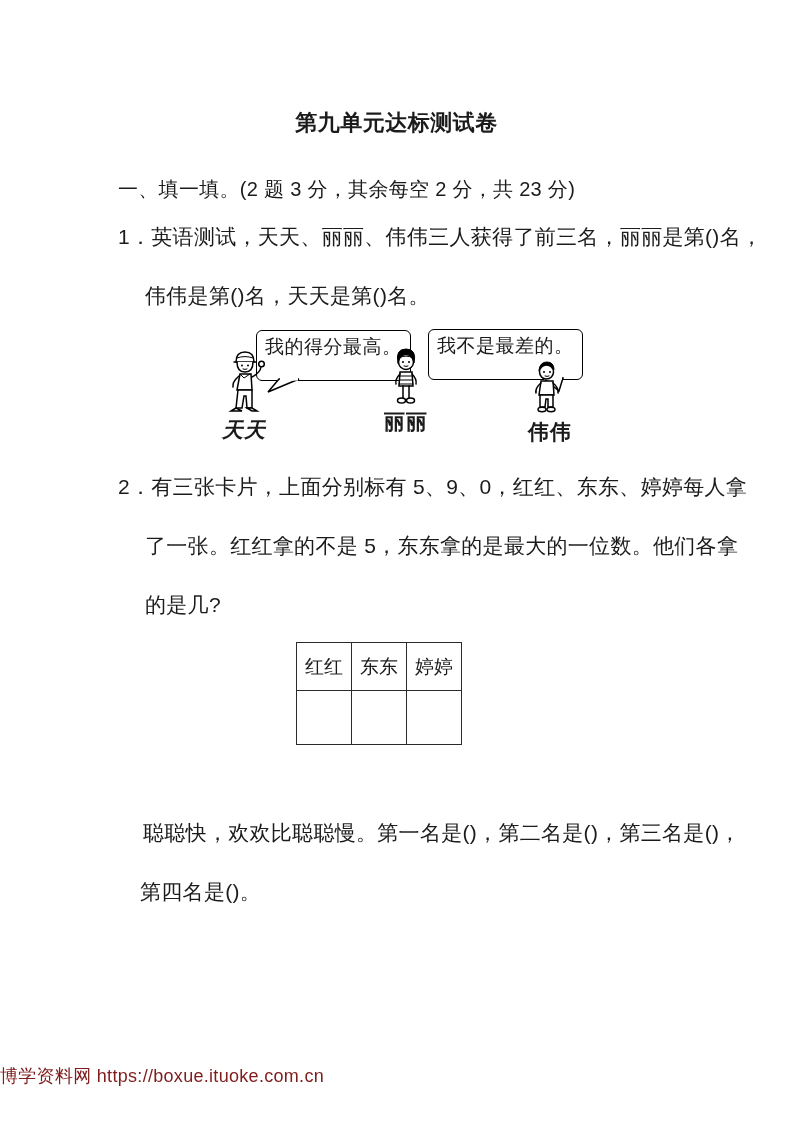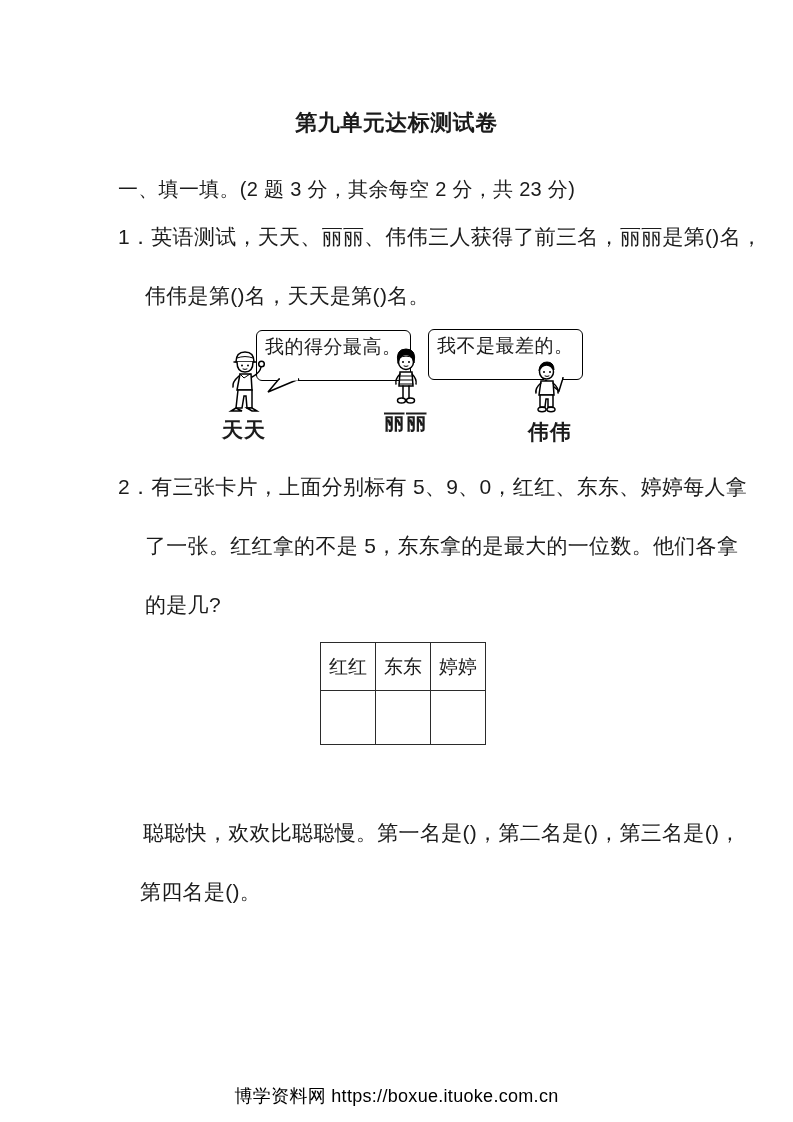--- a/index.html
+++ b/index.html
@@ -33,41 +33,40 @@
     font-size: 19px;
     letter-spacing: 0.5px;
   }
   .tail { position: absolute; }
 
   .kidname { font-size: 21px; font-weight: 700; letter-spacing: 1px; }
 
   
   table.anstable {
     position: absolute;
-    left: 320px; top: 642px;
+    left: 296px; top: 642px;
     border-collapse: collapse;
   }
   table.anstable th, table.anstable td {
     border: 1.6px solid #2b2b2b;
     width: 54px;
     text-align: center;
     font-weight: 400;
     font-size: 19px;
     padding: 0;
   }
   table.anstable th { height: 47px; }
   table.anstable td { height: 53px; }
 
   .footer {
     left: 0; right: 0; top: 1064px;
-    text-align: center;
+    text-align: left;
     font-size: 18px;
-    color: #000000;
+    color: #7f1d1d;
     letter-spacing: 0.3px;
-    margin-top: 20px;
   }
 </style>
 </head>
 <body>
 
 <div id="page">
 
   <div class="abs title">第九单元达标测试卷</div>
 
   <div class="abs section" style="left:118px; top:176px;">一、填一填。(2 题 3 分，其余每空 2 分，共 23 分)</div>
@@ -136,21 +135,21 @@
       <circle cx="22" cy="12" r="1" fill="#000" stroke="none"></circle>
       <path d="M17 16 Q19 17 21 16" stroke-width="1"></path>
       <path d="M13 21 L11 35 L26 35 L25 21 Z" fill="#fff"></path>
       <path d="M13 23 Q7 28 8 33 M25 23 Q31 28 30 33"></path>
       <path d="M12 35 L12 47 L17 47 L18 39 L20 39 L20 47 L25 47 L25 35 Z" fill="#fff"></path>
       <ellipse cx="14" cy="49.5" rx="4" ry="2.2" fill="#fff"></ellipse>
       <ellipse cx="23" cy="49.5" rx="4" ry="2.2" fill="#fff"></ellipse>
     </g>
   </svg>
 
-  <div class="abs kidname" style="left:222px; top:416px;">天天</div>
+  <div class="abs kidname" style="left:222px; top:416px;font-style:italic;">天天</div>
   <div class="abs kidname" style="left:384px; top:408px;">丽丽</div>
   <div class="abs kidname" style="left:528px; top:418px;">伟伟</div>
 
   <div class="abs bodyline" style="left:118px; top:474px;">2．有三张卡片，上面分别标有 5、9、0，红红、东东、婷婷每人拿</div>
   <div class="abs bodyline" style="left:145px; top:533px;">了一张。红红拿的不是 5，东东拿的是最大的一位数。他们各拿</div>
   <div class="abs bodyline" style="left:145px; top:592px;">的是几?</div>
 
   <table class="anstable">
     <tbody>
       <tr>

